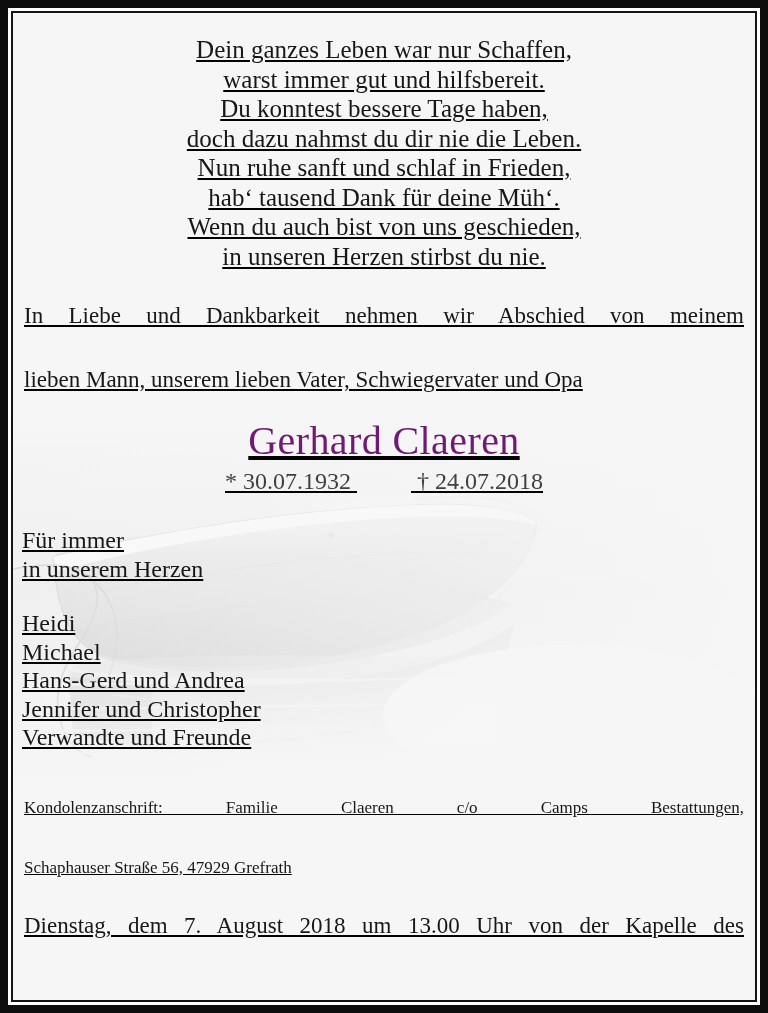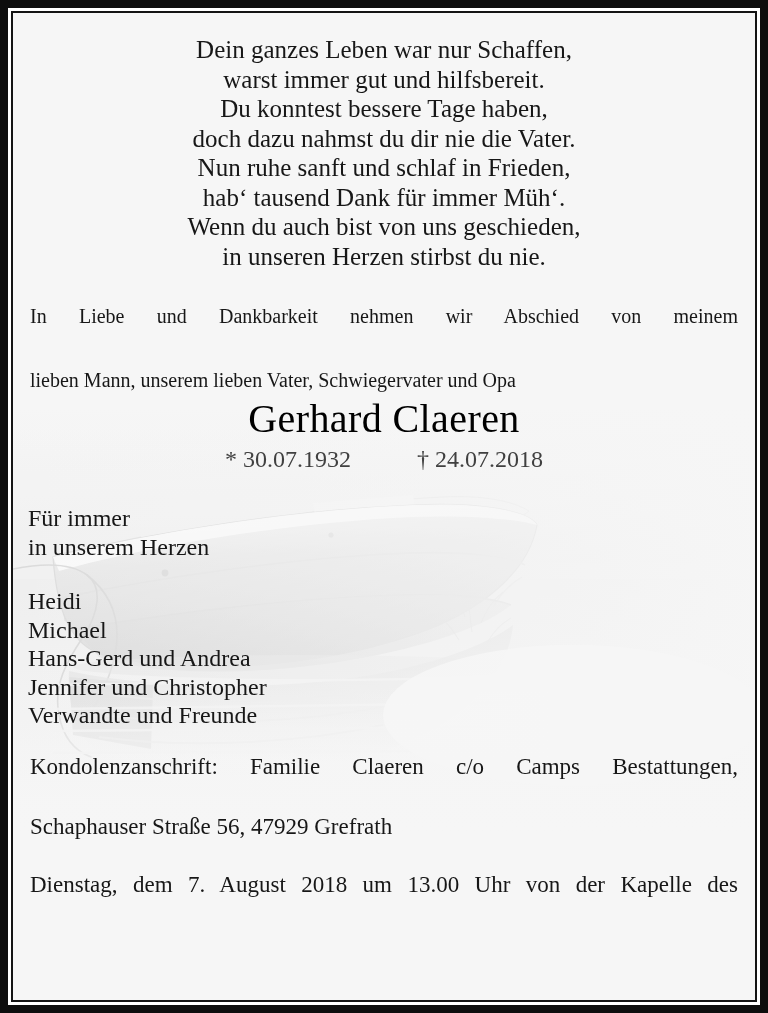--- a/index.html
+++ b/index.html
@@ -42,48 +42,50 @@
     width: 742px;
     height: 450px;
     pointer-events: none;
   }
   .photo svg { display: block; width: 100%; height: 100%; }
 
   
   .content {
     position: absolute;
     left: 0; top: 0; right: 0; bottom: 0;
-    padding: 0 15px;
+    padding: 0 9px;
     box-sizing: border-box;
+    text-decoration: underline;
   }
 
   .poem {
     text-align: center;
     margin-top: 22px;
     font-size: 25px;
     line-height: 29.5px;
     color: #171717;
   }
   .poem div { white-space: pre; }
 
   .dedication {
     margin-top: 29px;
-    font-size: 20px;
+    font-size: 23px;
     line-height: 32px;
     color: #171717;
     text-align: left;
     padding: 0 2px;
   }
 
   .name {
+    margin-top: 22px;
     text-align: center;
     font-size: 40px;
     line-height: 46px;
     letter-spacing: 0.4px;
-    color: #000000;
+    color: #701a75;
   }
 
   .dates {
     margin-top: 3px;
     text-align: center;
     font-size: 24px;
     line-height: 28px;
     color: #404040;
   }
   .dates .gap { display: inline-block; width: 54px; }
@@ -98,22 +100,22 @@
 
   .survivors {
     margin-top: 26px;
     font-size: 24px;
     line-height: 28.5px;
     color: #171717;
     padding-right: 1px;
   }
 
   .address {
-    margin-top: 22px;
-    font-size: 23px;
+    margin-top: 41px;
+    font-size: 17px;
     line-height: 30px;
     color: #171717;
     text-align: justify;
     padding: 0 2px;
   }
   .address .last { text-align: right; }
 
   .service {
     margin-top: 27px;
     font-size: 23px;
@@ -268,23 +270,23 @@
         <rect x="0" y="0" width="742" height="450" fill="#f6f6f6" opacity="0.30"></rect>
       </svg>
     </div>
 
     <div class="content">
 
       <div class="poem">
         <div>Dein ganzes Leben war nur Schaffen,</div>
         <div>warst immer gut und hilfsbereit.</div>
         <div>Du konntest bessere Tage haben,</div>
-        <div>doch dazu nahmst du dir nie die Vater.</div>
+        <div>doch dazu nahmst du dir nie die Leben.</div>
         <div>Nun ruhe sanft und schlaf in Frieden,</div>
-        <div>hab‘ tausend Dank für immer Müh‘.</div>
+        <div>hab‘ tausend Dank für deine Müh‘.</div>
         <div>Wenn du auch bist von uns geschieden,</div>
         <div>in unseren Herzen stirbst du nie.</div>
       </div>
 
       <div class="dedication">
         <span class="just-line">In Liebe und Dankbarkeit nehmen wir Abschied von meinem</span>
         <span>lieben Mann, unserem lieben Vater, Schwiegervater und Opa</span>
       </div>
 
       <div class="name">Gerhard Claeren</div>

